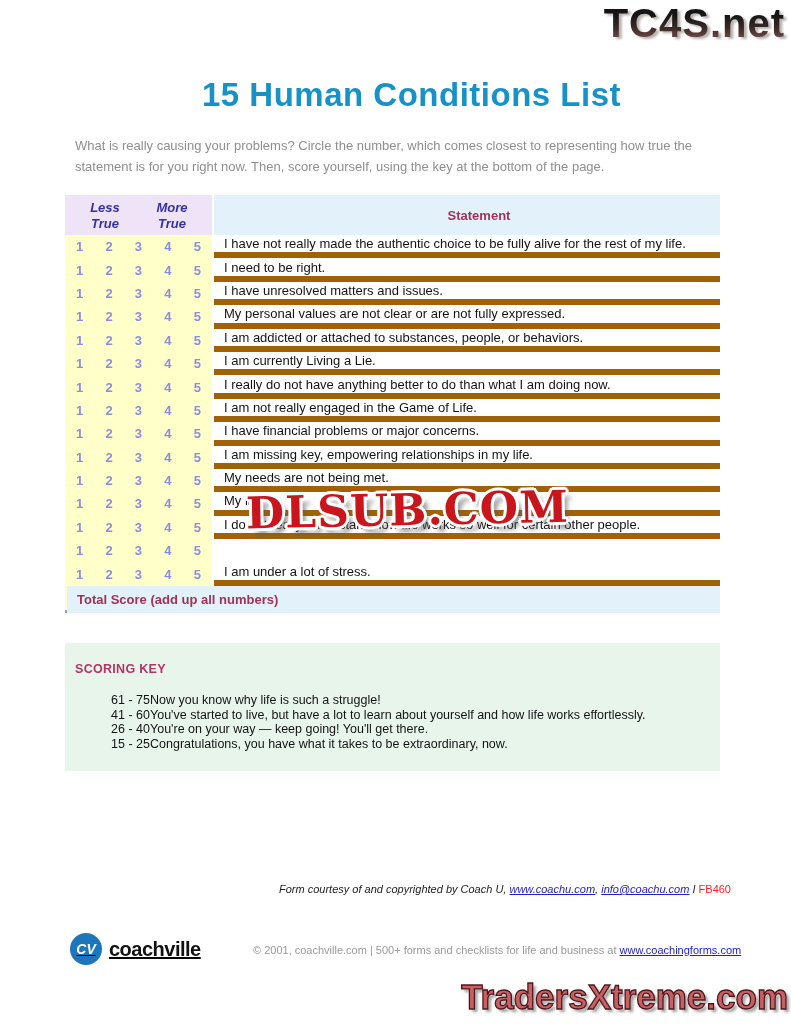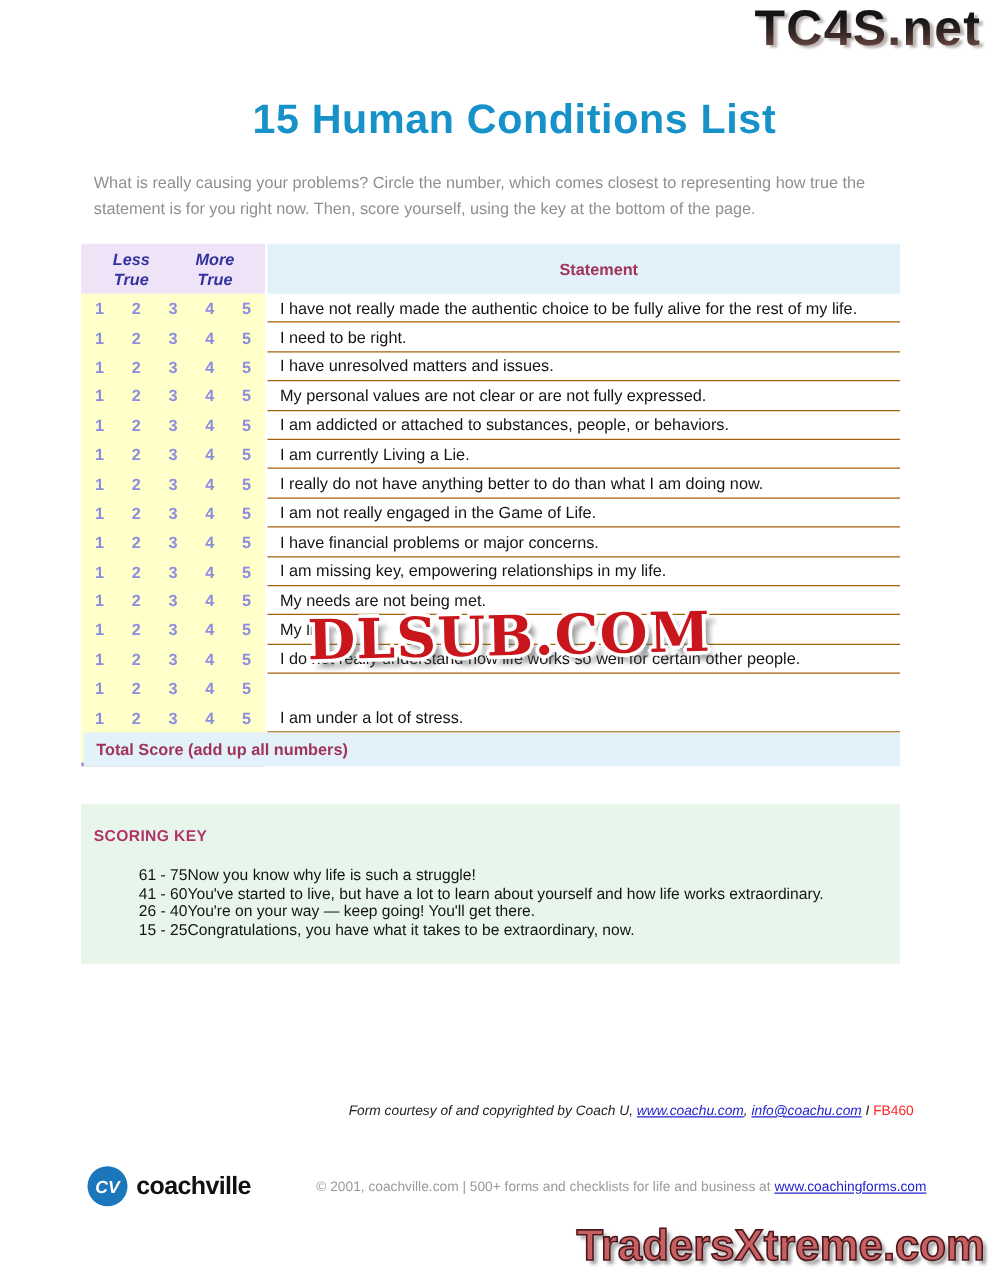--- a/index.html
+++ b/index.html
@@ -34,21 +34,21 @@
   .lbl.less{left:13px;} .lbl.more{left:80px;}
   .th-right{flex:1;margin-left:2px;background:var(--statement-blue-bg);display:flex;align-items:center;justify-content:center;
     font-size:13px;font-weight:bold;color:var(--maroon);padding-left:24px;}
   .tbody{position:relative;}
   .left-strip{position:absolute;left:0;top:0;width:147px;height:378px;background:var(--scale-yellow);
     border-bottom:3px solid #9C92D8;}
   .row{position:relative;display:flex;height:23.4px;}
   .row-nums{width:147px;display:flex;justify-content:space-around;align-items:center;}
   .num{font-size:13px;font-weight:bold;color:var(--scale-number);}
   .row-stmt{flex:1;margin-left:2px;display:flex;align-items:center;padding-left:10px;
-    font-size:13px;color:#141414;border-bottom:1px solid #a16207;}
+    font-size:13px;color:#141414;border-bottom:6px solid #a16207;}
   .total-row{position:relative;display:flex;height:27px;flex-direction:column;}
   .total-row .row-stmt{border-bottom:none;background:var(--statement-blue-bg);
     font-weight:bold;color:var(--maroon);}
 
   
   .dlsub{position:absolute;top:484px;left:246px;font-family:"DejaVu Serif",serif;font-weight:bold;
     font-size:44px;letter-spacing:1px;color:var(--dlsub-red);transform:rotate(-1.2deg);
     text-shadow:-3px 0 0 #fff,3px 0 0 #fff,0 -3px 0 #fff,0 3px 0 #fff,
       -2px -2px 0 #fff,2px -2px 0 #fff,-2px 2px 0 #fff,2px 2px 0 #fff,
       6px 7px 4px rgba(90,90,90,.55);}
@@ -59,21 +59,21 @@
   .key-heading{font-size:12.5px;font-weight:bold;color:var(--key-magenta);letter-spacing:0.3px;}
   .key-rows{margin-top:17px;}
   .key-row{display:flex;height:14.6px;align-items:center;font-size:12.5px;color:#141414;}
   .key-range{width:75px;text-align:right;}
   .key-desc{}
 
   
   .courtesy{position:absolute;top:883px;right:60px;font-size:11px;font-style:italic;color:#222;}
   .courtesy a{color:var(--link-blue);text-decoration:underline;}
   .form-code{color:var(--code-red);font-style:normal;}
-  .cv-logo{position:absolute;top:933px;left:70px;display:flex;align-items:center;}
+  .cv-logo{position:absolute;top:933px;left:70px;display:flex;align-items:center;text-decoration:underline;}
   .cv-badge{width:32px;height:32px;border-radius:50%;background:var(--coachville-blue);color:#fff;
     font-size:14px;font-weight:bold;font-style:italic;display:flex;align-items:center;justify-content:center;}
   .cv-name{margin-left:7px;font-size:20px;font-weight:bold;color:#111;letter-spacing:-0.5px;}
   .copyright{position:absolute;top:944px;left:253px;font-size:11px;color:#9A9A9A;}
   .copyright a{color:var(--link-blue);text-decoration:underline;}
 
   
   .traders{position:absolute;top:977px;right:3px;font-size:35px;font-weight:bold;letter-spacing:0;
     color:var(--traders-red);-webkit-text-stroke:1.3px #4A181C;
     text-shadow:0 0 3px #efe4e4,3px 3px 3px rgba(0,0,0,.4);}
@@ -261,21 +261,21 @@
 
   <div class="key-box">
     <div class="key-heading">SCORING KEY</div>
     <div class="key-rows">
         <div class="key-row">
     <div class="key-range">61 - 75</div>
     <div class="key-desc">Now you know why life is such a struggle!</div>
   </div>
         <div class="key-row">
     <div class="key-range">41 - 60</div>
-    <div class="key-desc">You've started to live, but have a lot to learn about yourself and how life works extraordinary.</div>
+    <div class="key-desc">You've started to live, but have a lot to learn about yourself and how life works effortlessly.</div>
   </div>
         <div class="key-row">
     <div class="key-range">26 - 40</div>
     <div class="key-desc">You're on your way — keep going!  You'll get there.</div>
   </div>
         <div class="key-row">
     <div class="key-range">15 - 25</div>
     <div class="key-desc">Congratulations, you have what it takes to be extraordinary, now.</div>
   </div>
       </div>

